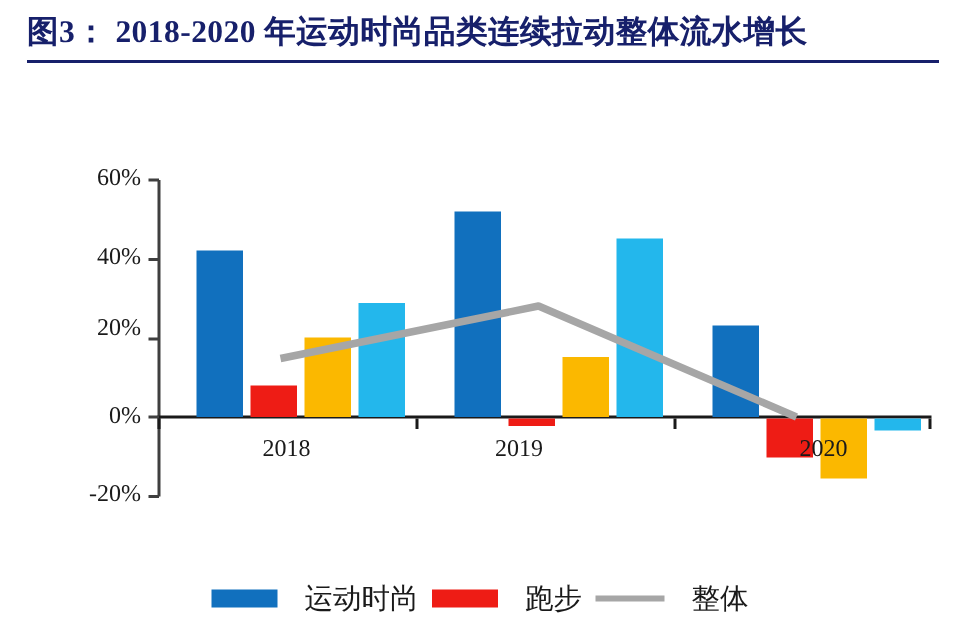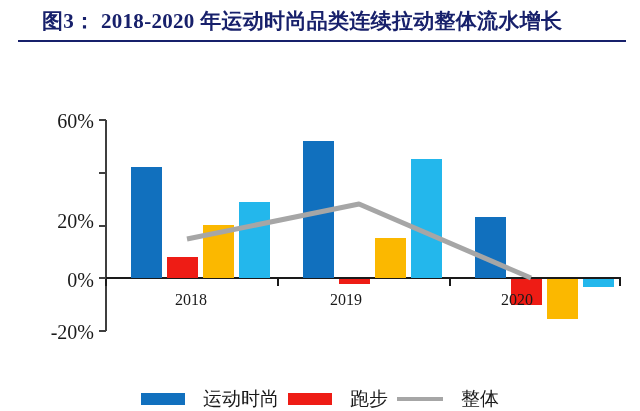--- a/index.html
+++ b/index.html
@@ -11,21 +11,20 @@
     width: 640px;
     height: 411px;
     font-family: "Liberation Serif", "DejaVu Serif", serif;
     overflow: hidden;
     position: relative;
   }
 
   
   .title-block {
     padding: 8px 10px 0 18px;
-    margin-left: 24px;
   }
   .fig-title {
     color: #17206b;
     font-size: 21px;
     font-weight: bold;
     letter-spacing: 0.3px;
     white-space: nowrap;
     line-height: 26px;
   }
   .title-rule {
@@ -63,21 +62,21 @@
     left: 99px;
     width: 7px;
     height: 2px;
     background: #3f3f3f;
   }
   .ylabel {
     position: absolute;
     right: 546px;
     width: 70px;
     text-align: right;
-    font-size: 20px;
+    font-size: 16px;
     color: #1a1a1a;
     line-height: 1;
   }
   .tick-x {
     position: absolute;
     top: 237px;
     width: 2px;
     height: 7px;
     background: #1a1a1a;
   }
@@ -146,20 +145,21 @@
 <div class="title-rule"></div>
 
 <div class="chart-wrap">
 
   <div class="axis-line-v"></div>
   <div class="axis-line-h"></div>
 
   <div class="tick-y" style="top:77px"></div>
   <div class="ylabel" style="top:69px">60%</div>
   <div class="tick-y" style="top:130px"></div>
+  <div class="ylabel" style="top:122px">40%</div>
   <div class="tick-y" style="top:183px"></div>
   <div class="ylabel" style="top:169px">20%</div>
   <div class="tick-y" style="top:235px"></div>
   <div class="ylabel" style="top:228px">0%</div>
   <div class="tick-y" style="top:288px"></div>
   <div class="ylabel" style="top:280px">-20%</div>
 
   <div class="tick-x" style="left:105px"></div>
   <div class="tick-x" style="left:277px"></div>
   <div class="tick-x" style="left:449px"></div>
@@ -179,21 +179,21 @@
   <div class="bar" style="left:511px; top:237px;  height:26px;  background:#ee1c15;"></div>
   <div class="bar" style="left:547px; top:237px;  height:40px;  background:#fbb800;"></div>
   <div class="bar" style="left:583px; top:237px;  height:8px;   background:#23b7ec;"></div>
 
   <svg class="line-svg" viewBox="0 0 640 330" preserveAspectRatio="none">
     <polyline points="187,197 359,162 531,236" fill="none" stroke="#a6a6a6" stroke-width="5" stroke-linejoin="round" stroke-linecap="butt"></polyline>
   </svg>
 
   <div class="xlabel" style="left:131px">2018</div>
   <div class="xlabel" style="left:286px">2019</div>
-  <div class="xlabel" style="left:457px">2020</div>
+  <div class="xlabel" style="left:489px">2020</div>
 
   <div class="legend">
     <div class="legend-item">
       <span class="legend-swatch" style="background:#1170be"></span>
       <span class="legend-label">运动时尚</span>
     </div>
     <div class="legend-item">
       <span class="legend-swatch" style="background:#ee1c15"></span>
       <span class="legend-label">跑步</span>
     </div>

